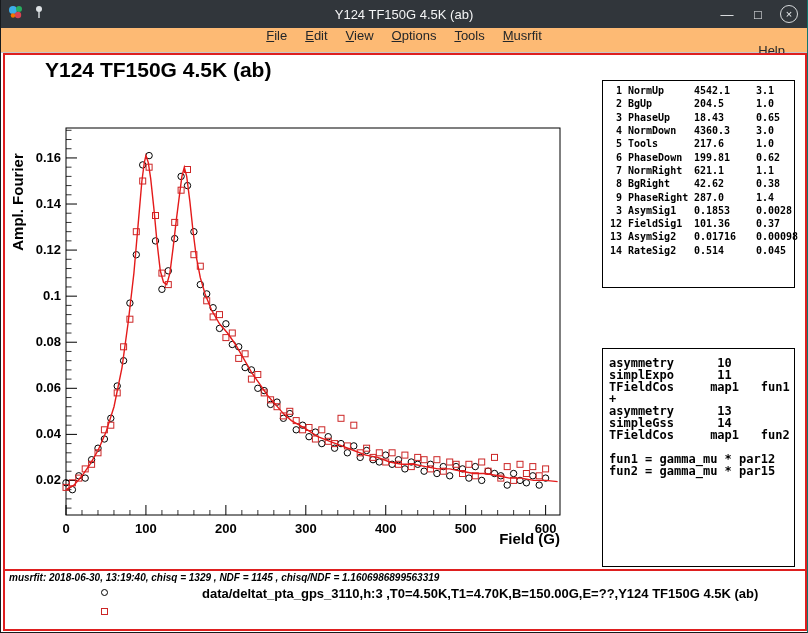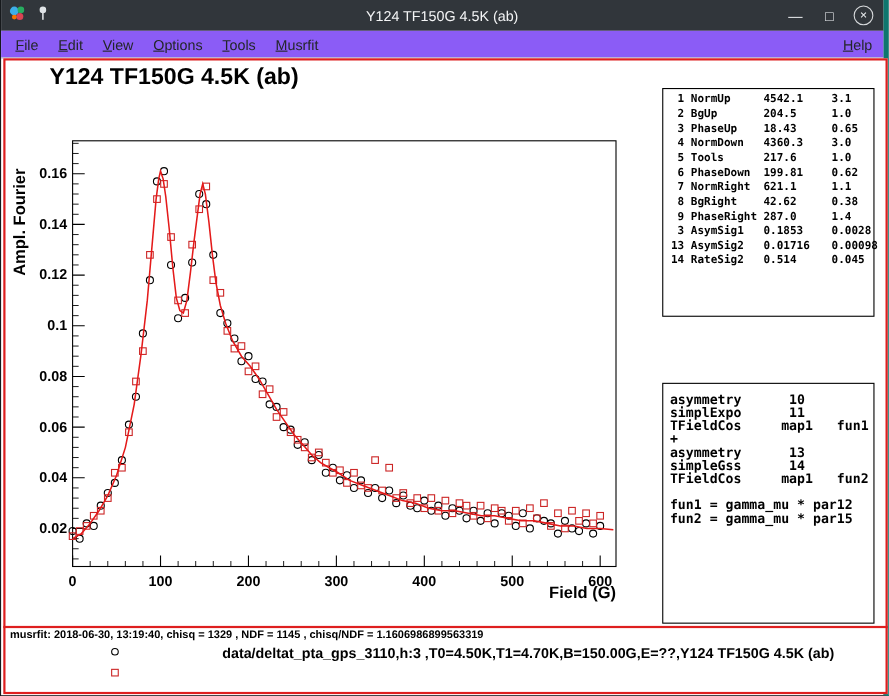--- a/index.html
+++ b/index.html
@@ -1,30 +1,30 @@
 <!DOCTYPE html>
 <html><head>
 <meta charset="utf-8">
 <style>
   html,body{margin:0;padding:0;background:#fff;}
   body{width:808px;height:633px;overflow:hidden;font-family:"Liberation Sans",sans-serif;}
   .window{position:relative;width:808px;height:633px;background:#fff;box-sizing:border-box;
-          border-left:1px solid #16191c;border-right:5px solid #0f766e;border-bottom:1px solid #16191c;}
+          border-left:1px solid #16191c;border-right:1px solid #0f766e;border-bottom:1px solid #16191c;}
   
   .titlebar{position:absolute;top:0;left:0;right:0;height:28px;background:#31363b;display:flex;align-items:center;}
   .tb-icons{position:absolute;left:7px;display:flex;gap:9px;align-items:center;}
   .tb-title{width:100%;text-align:center;font-size:13px;color:#f4f5f6;}
   .tb-controls{position:absolute;right:9px;display:flex;gap:13px;align-items:center;}
   .tb-btn{width:18px;height:18px;display:flex;align-items:center;justify-content:center;
           font-size:13px;color:#eceff1;cursor:default;}
   .tb-close{border:1px solid #d7dadc;border-radius:50%;width:16px;height:16px;font-size:11px;}
   
-  .menubar{position:absolute;top:28px;left:0;right:0;height:25px;background:#8b5cf6;
+  .menubar{position:absolute;top:28px;left:0;right:0;height:25px;background:#fdba74;
            border-bottom:1px solid #c6c8ca;display:flex;align-items:center;font-size:13px;
-           color:#232629;padding:0 4px;box-sizing:border-box;}
+           color:#232629;padding:0 16px;box-sizing:border-box;flex-direction:column;}
   .menu-item{display:inline-block;padding:0 9px;}
   .menu-item::first-letter{text-decoration:underline;}
   .menu-help{margin-left:auto;display:inline-block;padding:0 6px;}
   .menu-help::first-letter{text-decoration:underline;}
   
   .canvas{position:absolute;top:53px;left:2px;width:804px;height:578px;background:#fff;
           border:2px solid #de1f1f;box-sizing:border-box;}
   .plot-title{position:absolute;left:40px;top:3px;font-size:21px;font-weight:bold;color:#000;}
   svg.plot{position:absolute;left:4px;top:57px;}
   svg.plot text{font-family:"Liberation Sans",sans-serif;fill:#000;}
@@ -32,21 +32,21 @@
   .atitle{font-size:15px;font-weight:bold;}
   .pave{position:absolute;left:597px;width:193px;background:#fff;border:1px solid #000;box-sizing:border-box;}
   #param-box{top:25px;height:208px;padding:3px 5px;}
   .prow{display:grid;grid-template-columns:14px 60px 56px auto;column-gap:6px;
         font:bold 10px "DejaVu Sans Mono",monospace;height:13.3px;align-items:center;white-space:pre;}
   .prow .no{text-align:right;}
   #theory-box{top:293px;height:219px;padding:8px 6px;font:bold 12px "DejaVu Sans Mono",monospace;
               white-space:pre;line-height:12px;}
   .tline{height:12px;}
   .divider{position:absolute;left:-2px;right:-2px;top:514px;height:2px;background:#de1f1f;}
-  .stats{position:absolute;left:4px;top:517px;font-size:10px;font-weight:bold;color:#000;white-space:pre;}
+  .stats{position:absolute;left:4px;top:517px;font-size:10px;font-weight:bold;color:#000;white-space:pre;font-style:italic;}
   .legend-label{position:absolute;left:197px;font-size:13px;font-weight:bold;color:#000;white-space:pre;}
   .legend-marker{position:absolute;left:96px;width:7px;height:7px;box-sizing:border-box;background:#fff;}
 </style>
 </head>
 <body>
 
 <div class="window">
 
   <div class="titlebar">
     <span class="tb-icons">
@@ -338,20 +338,21 @@
         <div class="prow"><span class="no">1</span><span class="name">NormUp</span><span class="val">4542.1</span><span class="err">3.1</span></div>
         <div class="prow"><span class="no">2</span><span class="name">BgUp</span><span class="val">204.5</span><span class="err">1.0</span></div>
         <div class="prow"><span class="no">3</span><span class="name">PhaseUp</span><span class="val">18.43</span><span class="err">0.65</span></div>
         <div class="prow"><span class="no">4</span><span class="name">NormDown</span><span class="val">4360.3</span><span class="err">3.0</span></div>
         <div class="prow"><span class="no">5</span><span class="name">Tools</span><span class="val">217.6</span><span class="err">1.0</span></div>
         <div class="prow"><span class="no">6</span><span class="name">PhaseDown</span><span class="val">199.81</span><span class="err">0.62</span></div>
         <div class="prow"><span class="no">7</span><span class="name">NormRight</span><span class="val">621.1</span><span class="err">1.1</span></div>
         <div class="prow"><span class="no">8</span><span class="name">BgRight</span><span class="val">42.62</span><span class="err">0.38</span></div>
         <div class="prow"><span class="no">9</span><span class="name">PhaseRight</span><span class="val">287.0</span><span class="err">1.4</span></div>
         <div class="prow"><span class="no">3</span><span class="name">AsymSig1</span><span class="val">0.1853</span><span class="err">0.0028</span></div>
+        <div class="prow"><span class="no">12</span><span class="name">FieldSig1</span><span class="val">101.36</span><span class="err">0.37</span></div>
         <div class="prow"><span class="no">13</span><span class="name">AsymSig2</span><span class="val">0.01716</span><span class="err">0.00098</span></div>
         <div class="prow"><span class="no">14</span><span class="name">RateSig2</span><span class="val">0.514</span><span class="err">0.045</span></div>
       </div>
     <div class="pave" id="theory-box"><div class="tline">asymmetry      10</div><div class="tline">simplExpo      11</div><div class="tline">TFieldCos     map1   fun1</div><div class="tline">+</div><div class="tline">asymmetry      13</div><div class="tline">simpleGss      14</div><div class="tline">TFieldCos     map1   fun2</div><div class="tline"></div><div class="tline">fun1 = gamma_mu * par12</div><div class="tline">fun2 = gamma_mu * par15</div></div>
 
     <div class="divider"></div>
     <div class="stats">musrfit: 2018-06-30, 13:19:40, chisq = 1329 , NDF = 1145 , chisq/NDF = 1.1606986899563319</div>
 
   <span class="legend-marker" style="border: 1px solid rgb(0, 0, 0); border-radius: 50%; top: 534px;"></span>
       <div class="legend-label" style="top: 531px;">data/deltat_pta_gps_3110,h:3 ,T0=4.50K,T1=4.70K,B=150.00G,E=??,Y124 TF150G 4.5K (ab)</div>

